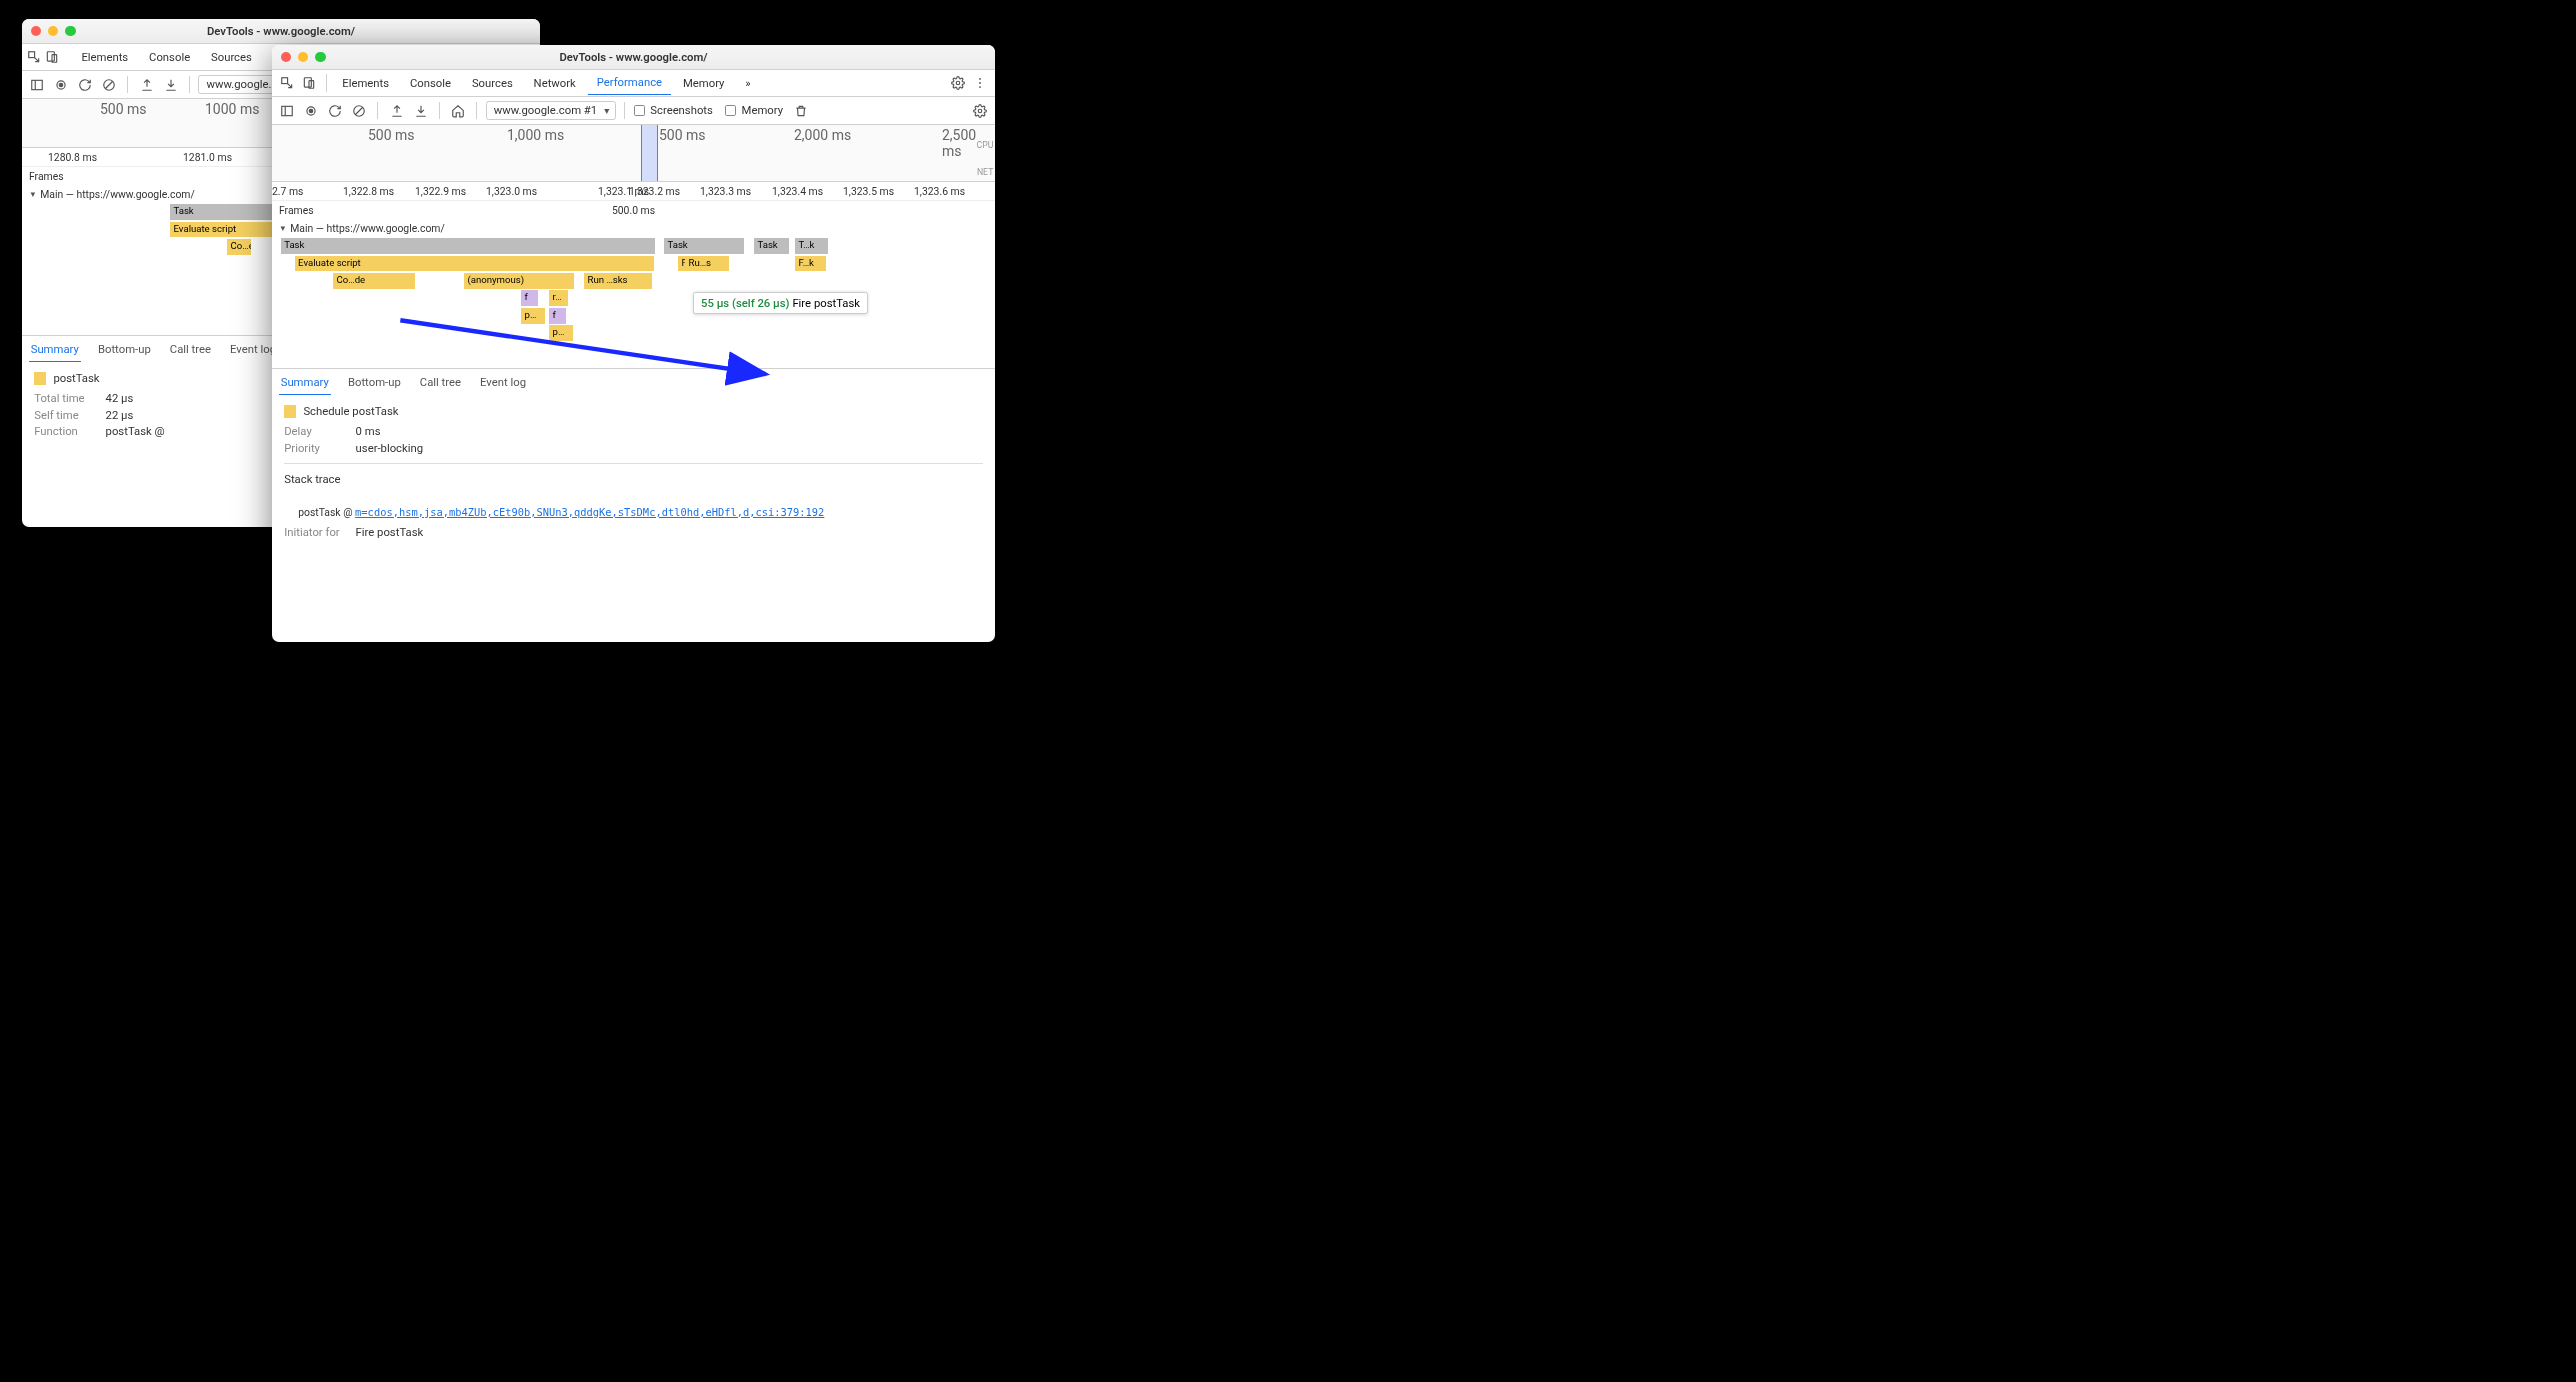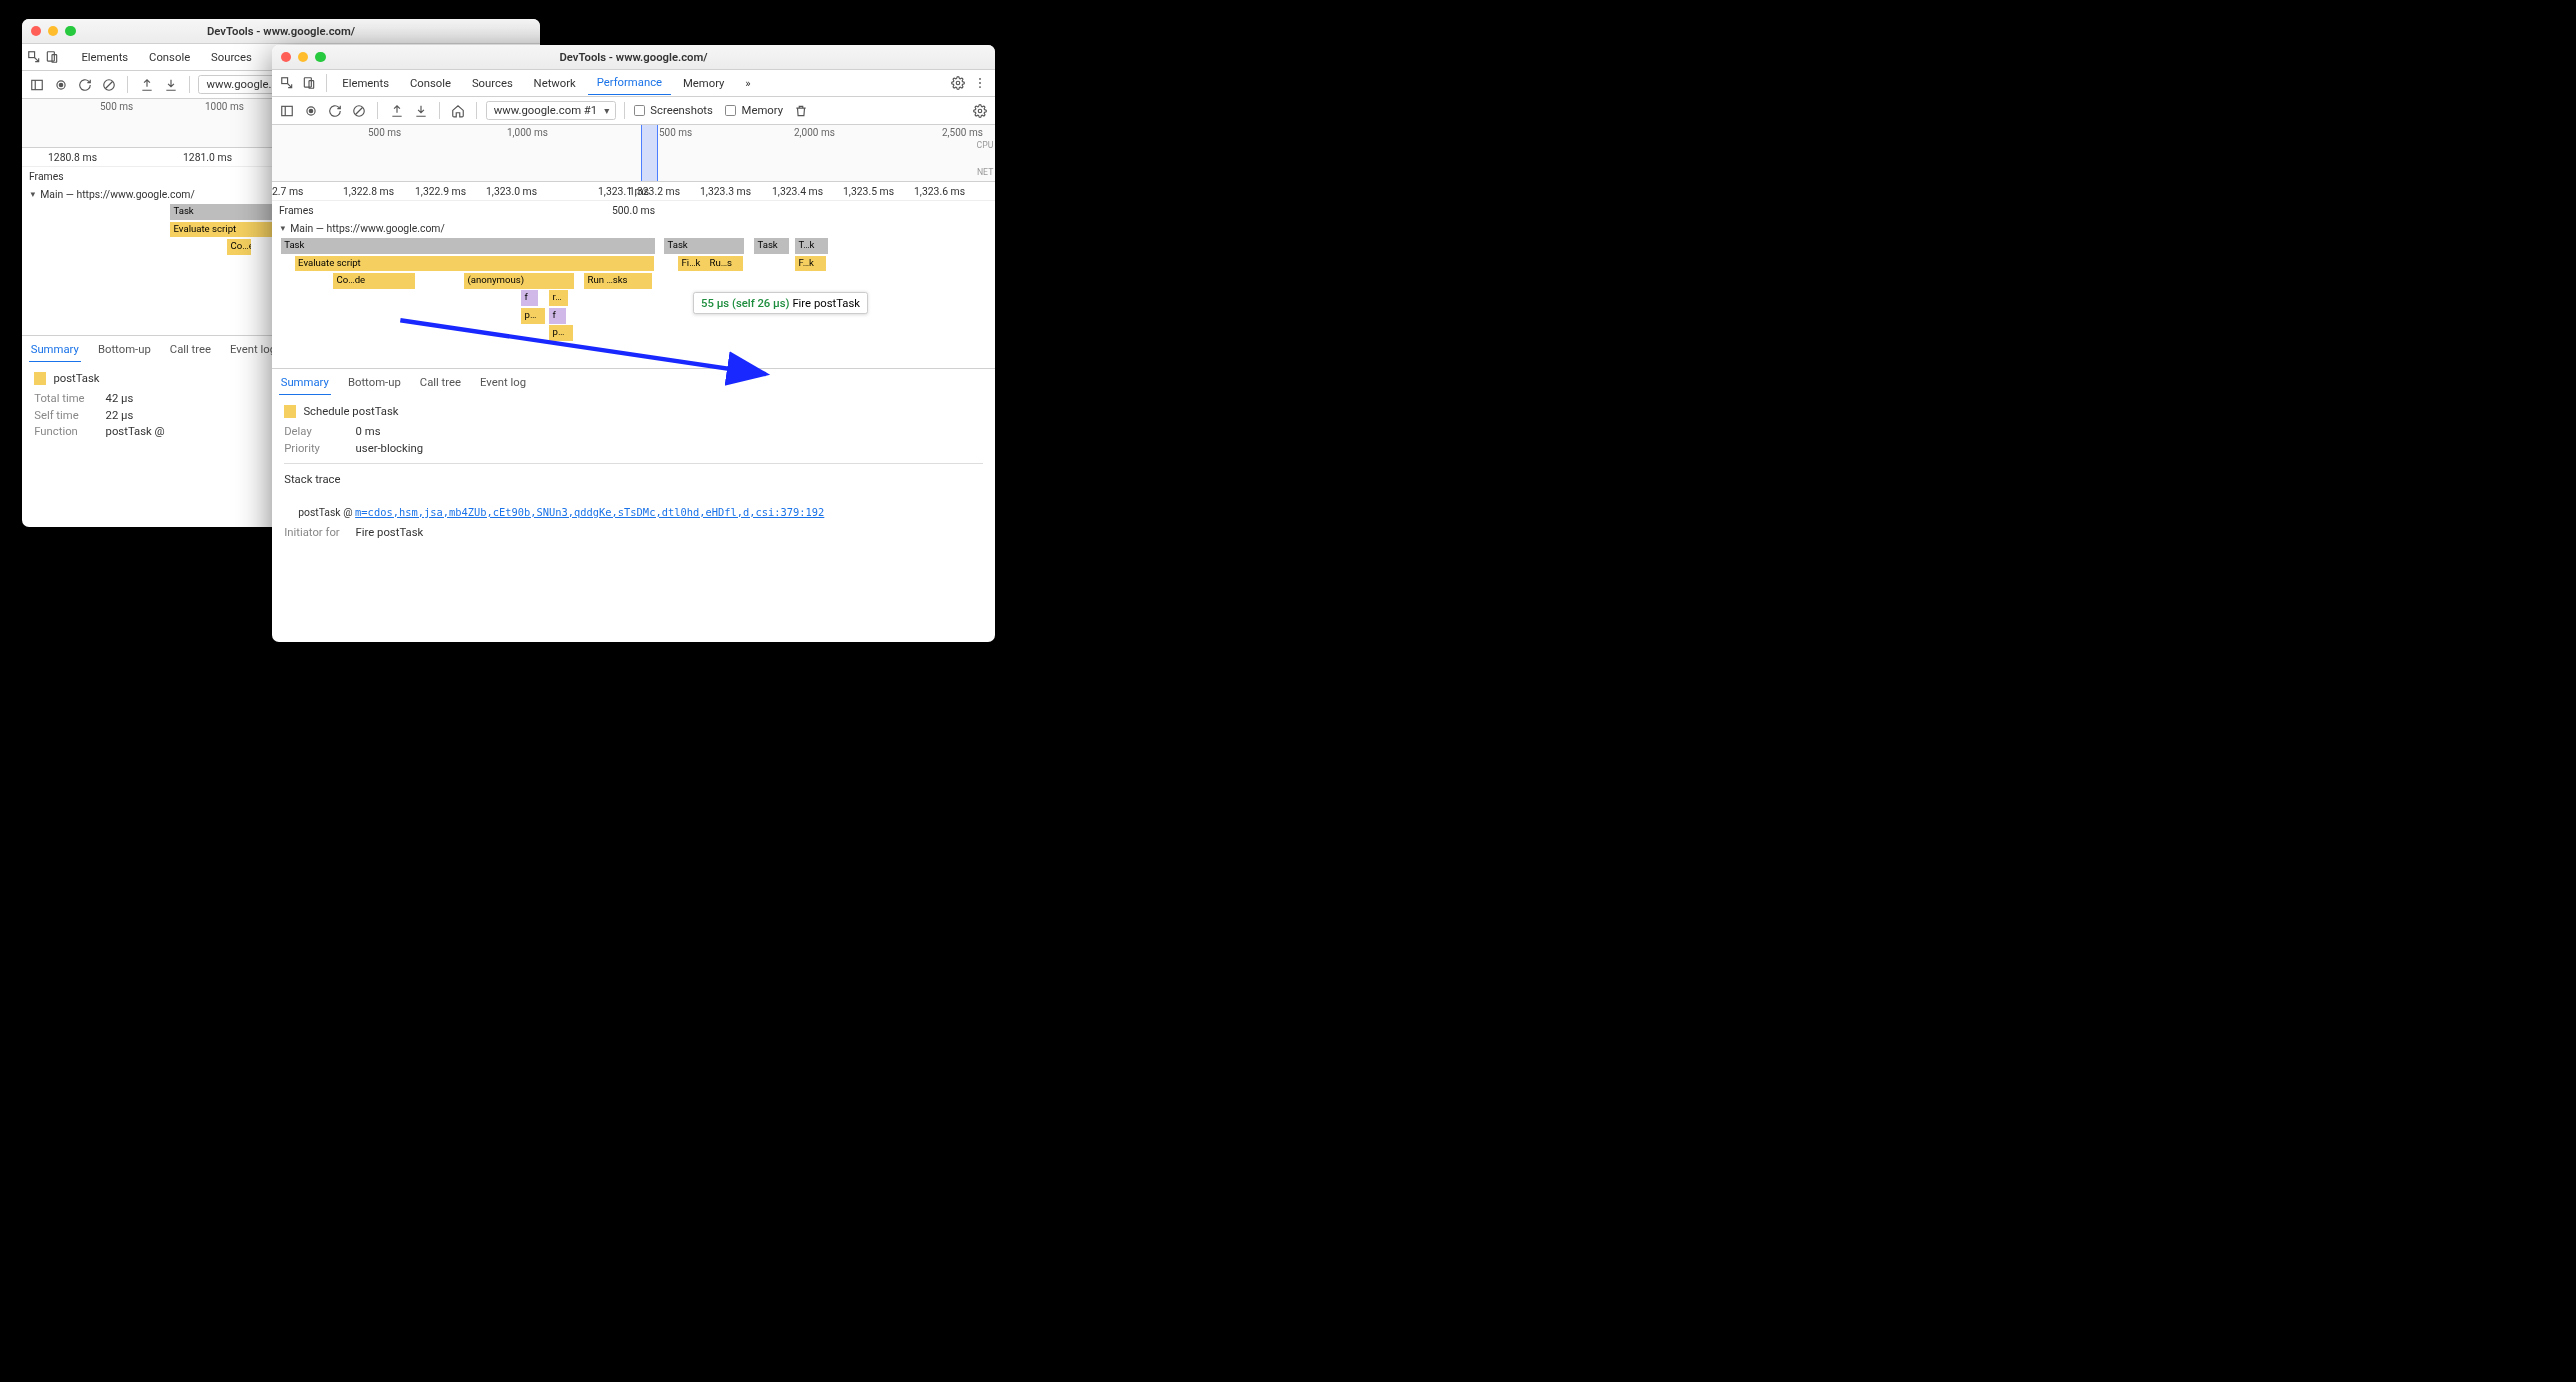--- a/index.html
+++ b/index.html
@@ -19,21 +19,21 @@
   .tab { padding: 5.2px 8.7px; color:#333; white-space:nowrap; }
   .tab.active { color:#1a73e8; border-bottom:1.7px solid #1a73e8; padding-bottom:4.4px; }
   .spacer { flex: 1; }
 
   .toolbar-row { height: 28px; border-bottom: 0.9px solid #d0d0d0; display:flex; align-items:center; padding: 0 5.2px; gap:5.2px; font-size:11.3px; color:#333; }
   .toolbar-row .url-select { border:0.9px solid #ccc; border-radius:2.6px; padding: 1.7px 17.4px 1.7px 7px; position:relative; font-size:11.3px; }
   .toolbar-row .chev { position:absolute; right:3.5px; top:50%; transform:translateY(-50%); font-size:8.7px; color:#555; }
   .checkbox { width:11.3px; height:11.3px; border:0.9px solid #888; border-radius:1.7px; display:inline-block; }
 
   .overview { height: 49px; border-bottom:0.9px solid #d0d0d0; position:relative; background:#fafafa; }
-  .overview .tick { position:absolute; top:1.7px; font-size:10px; color:#666; }
+  .overview .tick { position:absolute; top:1.7px; font-size:14px; color:#666; }
   .overview .handle { position:absolute; top:0; bottom:0; width:17.4px; background:rgba(100,140,255,.25); border-left:1.7px solid #4a7dff; border-right:1.7px solid #4a7dff; }
   .overview .cpu-label { position:absolute; right:1.7px; font-size:8.7px; color:#999; }
 
   .ruler { height:19px; background:#fff; position:relative; font-size:10.4px; color:#333; border-bottom:0.9px solid #eee; }
   .ruler span { position:absolute; top:2.6px; }
 
   .track-label { padding:2.6px 7px; font-size:10.4px; color:#333; display:flex; align-items:center; gap:3.5px; }
   .track-label .arrow { font-size:7.8px; color:#555; }
 
   .flame { position:relative; height: auto; background:#fff; }
@@ -392,21 +392,21 @@
   <div class="flame" id="flame-right" style="min-height:131px">
       <div class="row">
         <div class="bar c-gray" style="left: 8.7px; width: 374px;">Task</div>
         <div class="bar c-gray" style="left: 392px; width: 80px;">Task</div>
         <div class="bar c-gray" style="left: 482px; width: 35px;">Task</div>
         <div class="bar c-gray" style="left: 523px; width: 33px;">T…k</div>
       </div>
       <div class="row">
         <div class="bar c-yellow" style="left: 22.6px; width: 359px;">Evaluate script</div>
         <div class="bar c-yellow" style="left: 406px; width: 51px;">Fi…k</div>
-        <div class="bar c-yellow" style="left: 434px; width: 37px;">Ru…s</div>
+        <div class="bar c-yellow" style="left: 413px; width: 37px;">Ru…s</div>
         <div class="bar c-yellow" style="left: 523px; width: 31px;">F…k</div>
       </div>
       <div class="row">
         <div class="bar c-yellow" style="left: 61px; width: 82px;">Co…de</div>
         <div class="bar c-yellow" style="left: 192px; width: 110px;">(anonymous)</div>
         <div class="bar c-yellow" style="left: 312px; width: 68px;">Run …sks</div>
       </div>
       <div class="row">
         <div class="bar c-purple" style="left: 249px; width: 17.4px;">f</div>
         <div class="bar c-yellow" style="left: 277px; width: 19px;">r…</div>

